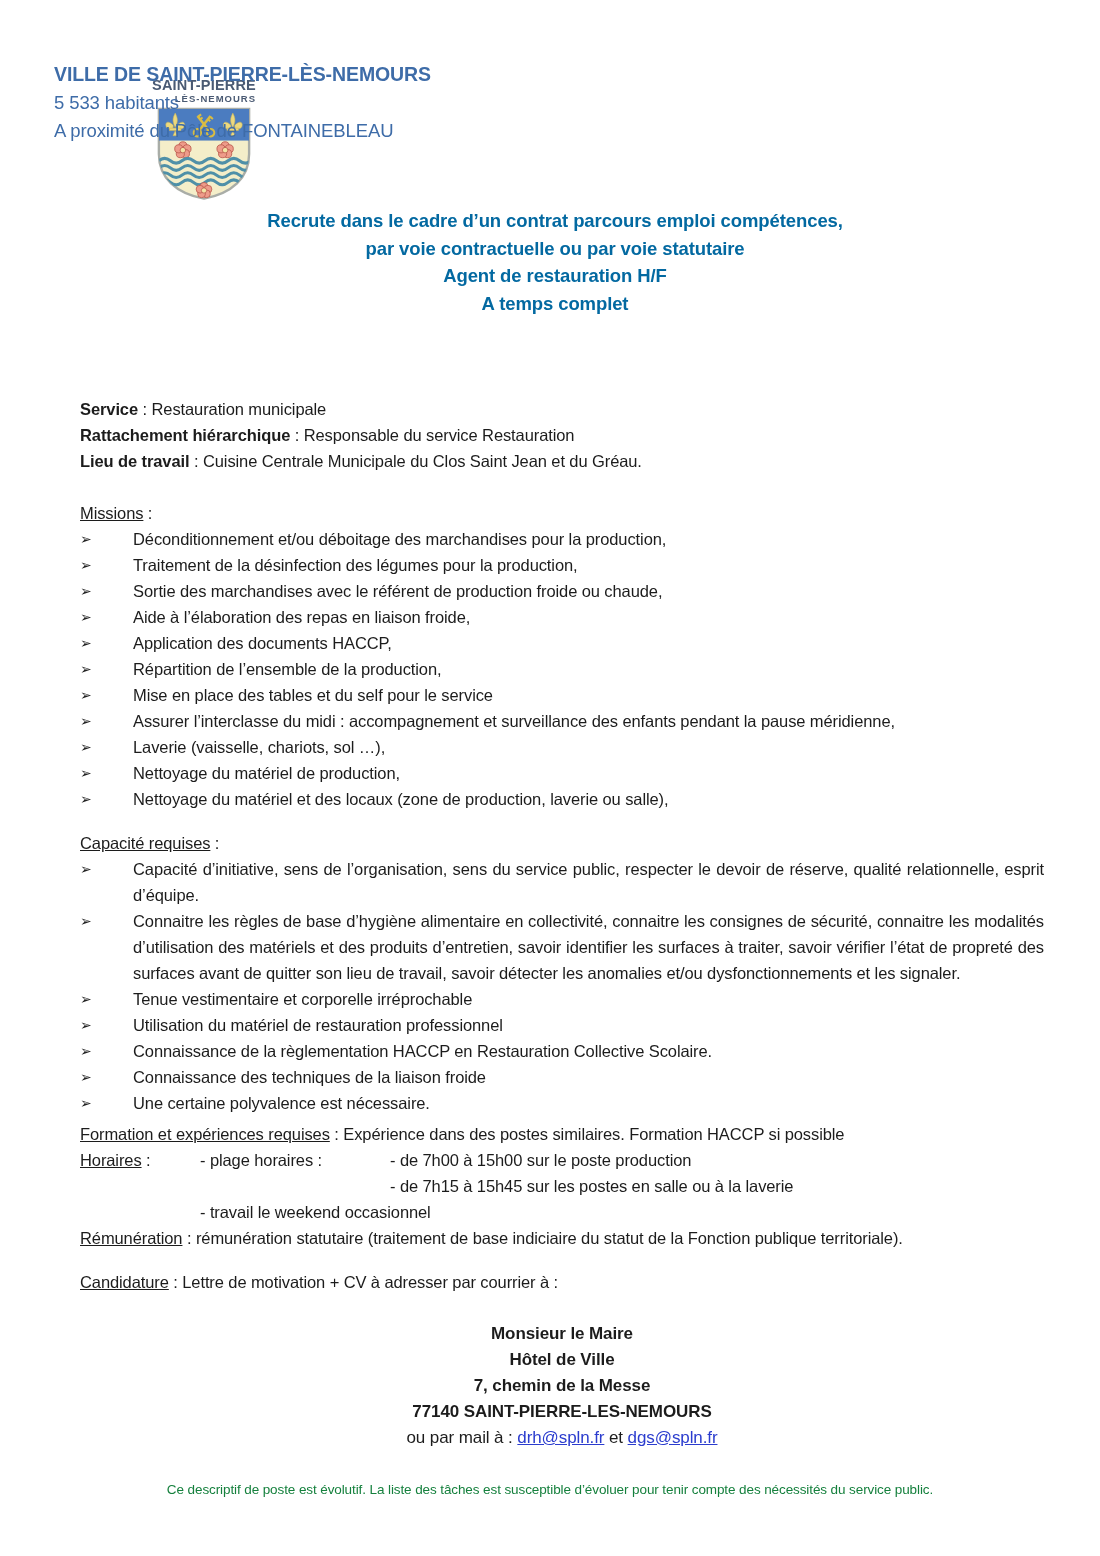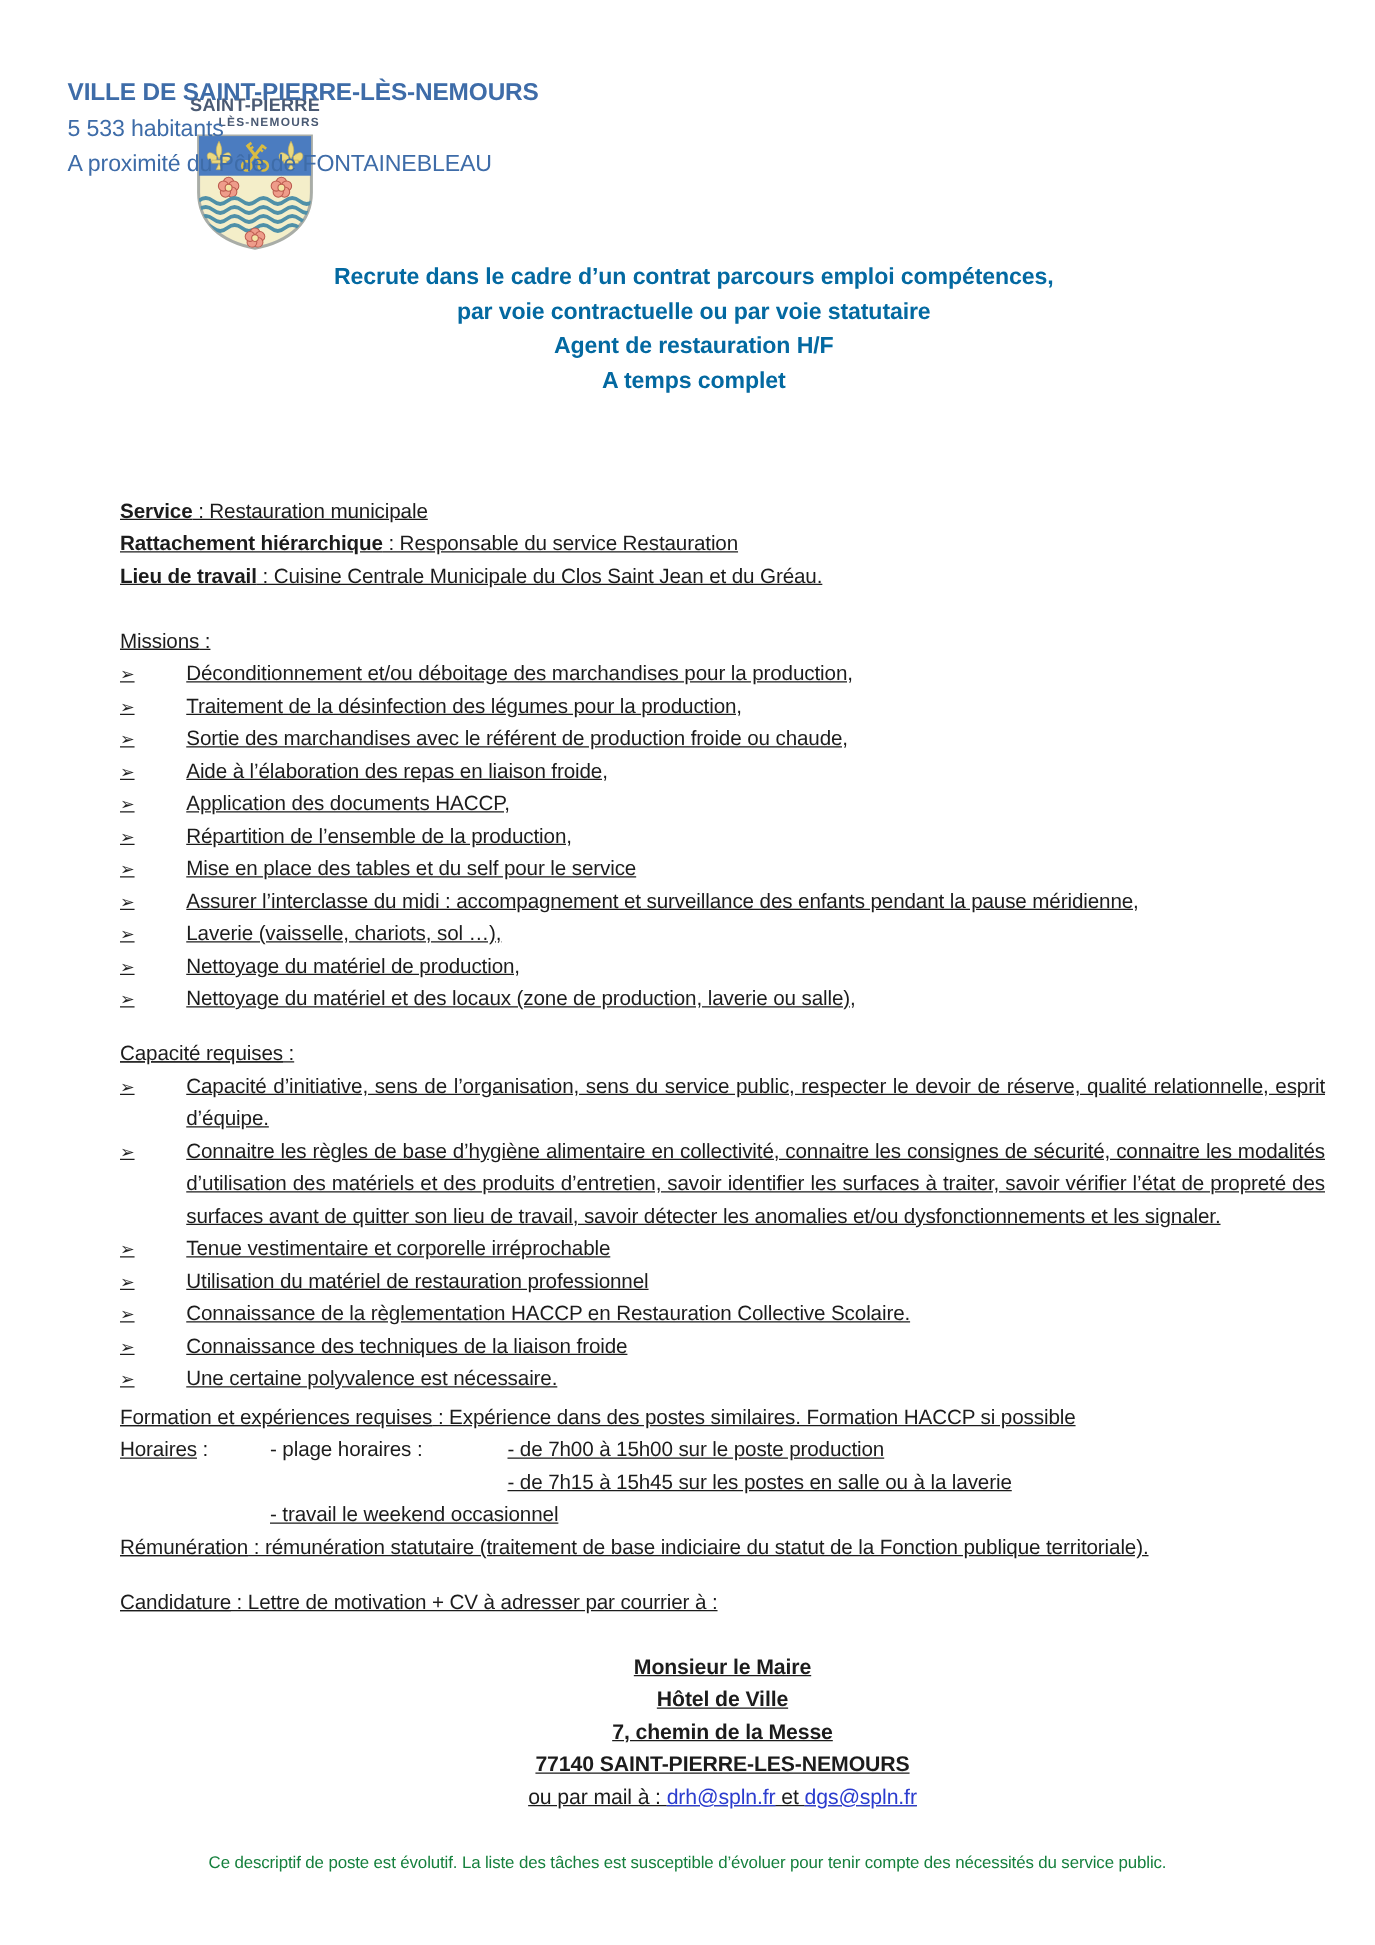--- a/index.html
+++ b/index.html
@@ -20,21 +20,21 @@
   .logo-line1{font-size:14.5px;font-weight:bold;color:var(--logotext);letter-spacing:0.2px;line-height:15px;}
   .logo-line2{font-size:9.5px;font-weight:bold;color:var(--logotext);letter-spacing:1px;line-height:11px;margin-bottom:2px;}
   .header-text{position:absolute;left:54px;right:0;top:60px;text-align:left;color:var(--accent);line-height:28.5px;}
   .ht-title,.ht-subtitle{font-weight:bold;font-size:19.5px;}
   .ht-pop,.ht-prox{font-size:18.5px;}
   .u{text-decoration:underline;}
   
   .announcement{position:absolute;left:10px;right:0;top:207px;text-align:center;
     font-weight:bold;font-size:18.5px;line-height:27.5px;color:#0369a1;}
   
-  .content{position:absolute;left:96px;top:396px;width:964px;line-height:26px;text-decoration:underline;}
+  .content{position:absolute;left:80px;top:396px;width:964px;line-height:26px;}
   .b{font-weight:bold;}
   .section{margin:0;}
   .mt26{margin-top:26px;} .mt18{margin-top:18px;} .mt5{margin-top:5px;} .mt20{margin-top:18px;}
   ul.blist{list-style:none;margin:0;padding:0;}
   ul.blist li{display:flex;}
   .blt{flex:none;width:53px;font-size:14px;line-height:26px;color:#222;}
   .btxt{flex:1;}
   .just{text-align:justify;}
   .w120{display:inline-block;width:120px;}
   .w190{display:inline-block;width:190px;}

